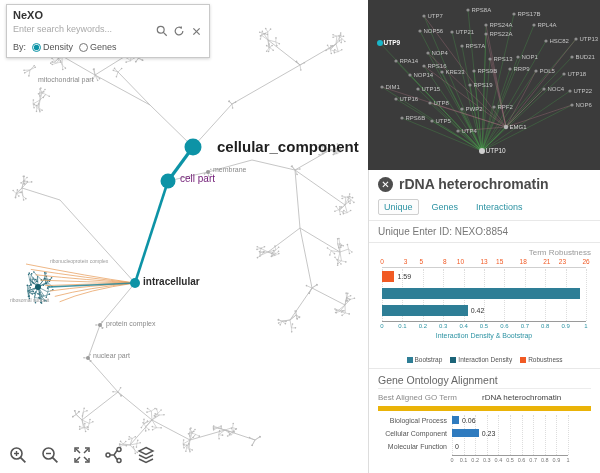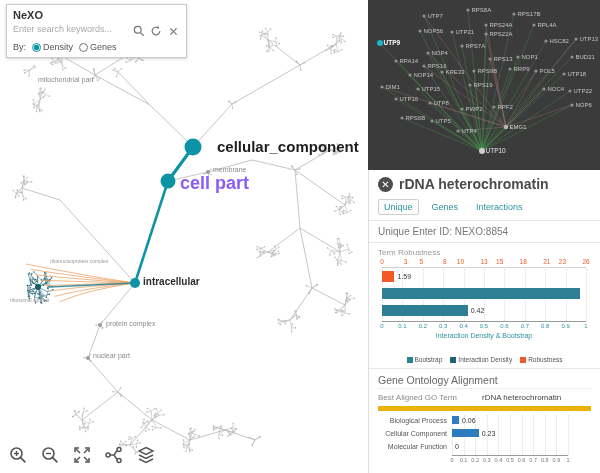--- a/index.html
+++ b/index.html
@@ -4,27 +4,27 @@
 <style>
   *{box-sizing:border-box;margin:0;padding:0}
   html,body{width:600px;height:473px;overflow:hidden;font-family:"Liberation Sans",sans-serif;background:#fff}
   #app{position:relative;width:600px;height:473px}
 
   
   #tree-panel{position:absolute;left:0;top:0;width:368px;height:473px;background:#fff;overflow:hidden}
   #tree-svg{position:absolute;left:0;top:0}
   .tree-label{position:absolute;white-space:nowrap;pointer-events:none}
   .tl-major{font-size:15px;color:#1e1e1e;font-weight:600}
-  .tl-major2{font-size:18px;color:#8b5cf6;font-weight:700}
+  .tl-major2{font-size:10px;color:#701a75;font-weight:400}
   .tl-mid{font-size:10px;color:#2b2b2b;font-weight:600}
   .tl-small{font-size:7px;color:#8a8a8a}
   .tl-tiny{font-size:5px;color:#9a9a9a}
 
   
-  #search-card{position:absolute;left:6px;top:4px;width:181px;background:#fff;border:1px solid #c9c9c9;box-shadow:0 1px 3px rgba(0,0,0,.18);padding:4px 6px 5px;z-index:10}
+  #search-card{position:absolute;left:6px;top:4px;width:204px;background:#fff;border:1px solid #c9c9c9;box-shadow:0 1px 3px rgba(0,0,0,.18);padding:4px 6px 5px;z-index:10}
   #search-card .appname{font-size:11px;font-weight:bold;color:#333;margin-bottom:3px}
   .search-row{display:flex;align-items:flex-start;gap:3px}
   #search-input{flex:1;border:none;outline:none;font-size:9px;color:#666;min-width:0}
   #search-input::placeholder{color:#aaa}
   .sicon{width:14px;height:14px;flex:0 0 auto;display:flex;align-items:center;justify-content:center;cursor:pointer}
   .radio-row{display:flex;align-items:center;gap:6px;margin-top:4px;font-size:9px;color:#555}
   .radio-row input{width:9px;height:9px;accent-color:#0d93a6;margin-right:2px}
 
   
   #tree-toolbar{position:absolute;left:6px;bottom:6px;display:flex;gap:8px;z-index:10}
@@ -36,21 +36,21 @@
   
   #detail-panel{position:absolute;left:368px;top:170px;width:232px;height:303px;background:#fff;border-left:1px solid #ddd;padding:6px 9px;overflow:hidden;font-size:9px}
   .dheader{display:flex;align-items:center;gap:6px}
   .close-btn{width:15px;height:15px;border-radius:50%;background:#4d4d4d;color:#fff;font-size:10px;line-height:15px;text-align:center;border:none;cursor:pointer;flex:0 0 auto}
   .dtitle{font-size:14px;color:#4a4a4a;font-weight:600}
   .tabs{display:flex;align-items:center;gap:8px;margin-top:7px}
   .tab{font-size:9px;color:#2d93a3;cursor:pointer;padding:2px 5px}
   .tab.active{border:1px solid #cfcfcf;border-radius:2px;background:#fcfcfc}
   .hr{height:1px;background:#e8e8e8;margin:5px -9px}
   .term-id{font-size:10px;color:#777;margin:2px 0}
-  .chart-title{font-size:8px;color:#999;text-align:left;margin:2px 0 1px}
+  .chart-title{font-size:8px;color:#999;text-align:right;margin:2px 0 1px}
   #chart1{position:relative;height:96px}
   #legend{display:flex;justify-content:center;gap:8px;font-size:6.5px;color:#555;margin-top:2px}
   .leg-item{display:flex;align-items:center;gap:2px}
   .leg-sq{width:6px;height:6px;display:inline-block}
   .section-title{font-size:10.5px;color:#666;margin:4px 0 2px}
   .align-table{border-top:1px solid #ececec;margin-bottom:4px}
   .align-row{display:flex;border-bottom:5px solid #eab308;padding:4px 0;font-size:8px}
   .align-row .k{width:104px;color:#8a8a8a;flex:0 0 auto}
   .align-row .v{color:#444}
   #chart2{position:relative;height:54px;margin-top:2px}

